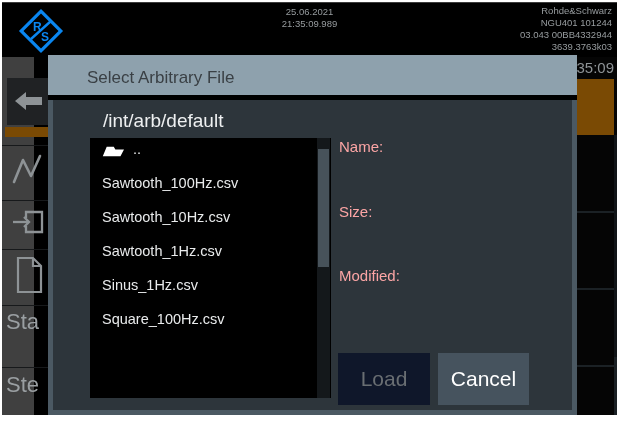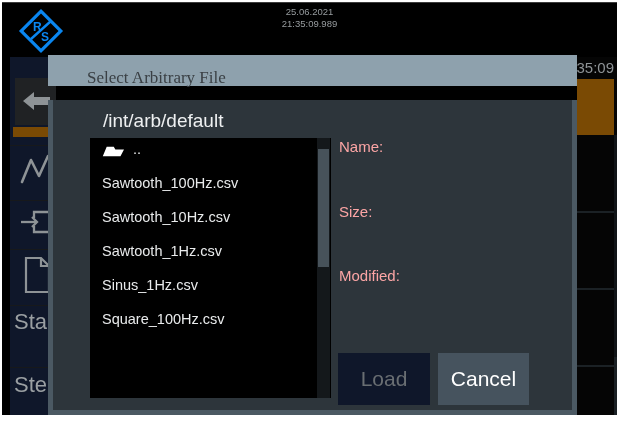--- a/index.html
+++ b/index.html
@@ -10,41 +10,41 @@
 
   
   .topbar{position:absolute;left:0;top:0;width:100%;height:54px;background:#000;}
   .logo{position:absolute;left:16px;top:5px;width:46px;height:46px;}
   .clockblock{position:absolute;left:0;top:3px;width:100%;text-align:center;
               color:#979c9f;font-size:9.5px;line-height:12px;}
   .devblock{position:absolute;right:5px;top:2px;text-align:right;color:#979c9f;
             font-size:9.5px;line-height:12px;}
 
   
-  .sidebar{position:absolute;left:8px;top:54px;width:46px;height:358px;background:#0f172a;}
+  .sidebar{position:absolute;left:0;top:54px;width:32px;height:358px;background:#404040;}
   .backtile{position:absolute;left:5px;top:21px;width:41px;height:47px;background:#202224;}
   .backtile svg{position:absolute;left:6px;top:12px;}
   .accentbar{position:absolute;left:3px;top:70px;width:43px;height:10px;background:#7a4a04;}
   .side-icon{position:absolute;left:9px;color:#8e9396;}
   .side-sep{position:absolute;left:0;width:46px;height:1px;background:#17191b;}
   .side-label{position:absolute;left:4px;color:#9a9fa2;font-size:22px;}
 
   
   .rightcol{position:absolute;left:575px;top:54px;width:42px;height:358px;background:#050505;}
   .clockfrag{position:absolute;right:5px;top:2px;color:#8e9396;font-size:15px;
              white-space:nowrap;overflow:hidden;}
   .orangeblock{position:absolute;left:0;top:22px;width:37px;height:56px;background:#7a4a04;}
   .row-sep{position:absolute;left:0;width:37px;height:2px;background:#1b2125;}
   .rightstrip{position:absolute;left:37px;top:78px;width:5px;height:280px;background:#101417;}
   .rightstrip-lite{position:absolute;left:37px;top:300px;width:5px;height:58px;background:#1a2024;}
 
   
   .dialog{position:absolute;left:46px;top:52px;width:529px;height:360px;}
-  .dlg-title{position:absolute;left:0;top:0;width:100%;height:31px;background:#8ea1ad;
-             color:#3a4045;font-size:17px;line-height:45px;padding-left:39px;box-sizing:border-box;font-family:Liberation Serif, serif;}
+  .dlg-title{position:absolute;left:0;top:0;width:100%;height:40px;background:#8ea1ad;
+             color:#3a4045;font-size:17px;line-height:45px;padding-left:39px;box-sizing:border-box;}
   .dlg-body{position:absolute;left:0;top:45px;width:100%;height:315px;background:#4b5963;
             box-sizing:border-box;text-decoration:underline;}
   .dlg-inner{position:absolute;left:5px;top:0;width:519px;height:310px;background:#2d353b;}
   .dlg-path{position:absolute;left:50px;top:10px;color:#eef0f1;font-size:19px;}
 
   .filelist{position:absolute;left:37px;top:38px;width:241px;height:260px;background:#000;
             overflow:hidden;}
   .filerow{position:relative;height:34px;line-height:34px;color:#e9ebec;font-size:14.5px;
            padding-left:12px;white-space:nowrap;}
   .filerow.first{margin-top:-6px;}
@@ -69,20 +69,26 @@
         <svg width="46" height="46" viewBox="0 0 46 46">
           <rect x="9" y="9" width="28" height="28" fill="none" stroke="#0a86f0" stroke-width="3.2" transform="rotate(45 23 23)"></rect>
           <line x1="13" y1="31" x2="33" y2="13" stroke="#0a86f0" stroke-width="2.4"></line>
           <text x="15" y="23" font-size="12" font-weight="bold" fill="#0a86f0" font-family="Liberation Sans, sans-serif">R</text>
           <text x="23" y="33" font-size="12" font-weight="bold" fill="#0a86f0" font-family="Liberation Sans, sans-serif">S</text>
         </svg>
       </div>
       <div class="clockblock">
         <div>25.06.2021</div>
         <div>21:35:09.989</div>
+      </div>
+      <div class="devblock">
+        <div>Rohde&amp;Schwarz</div>
+        <div>NGU401 101244</div>
+        <div>03.043 00BB4332944</div>
+        <div>3639.3763k03</div>
       </div>
     </div>
 
     <div class="sidebar">
       <div class="backtile">
         <svg width="30" height="22" viewBox="0 0 30 22">
           <polygon points="2,11 13,2 13,7 29,7 29,15 13,15 13,20" fill="#8e9396"></polygon>
         </svg>
       </div>
       <div class="accentbar"></div>

